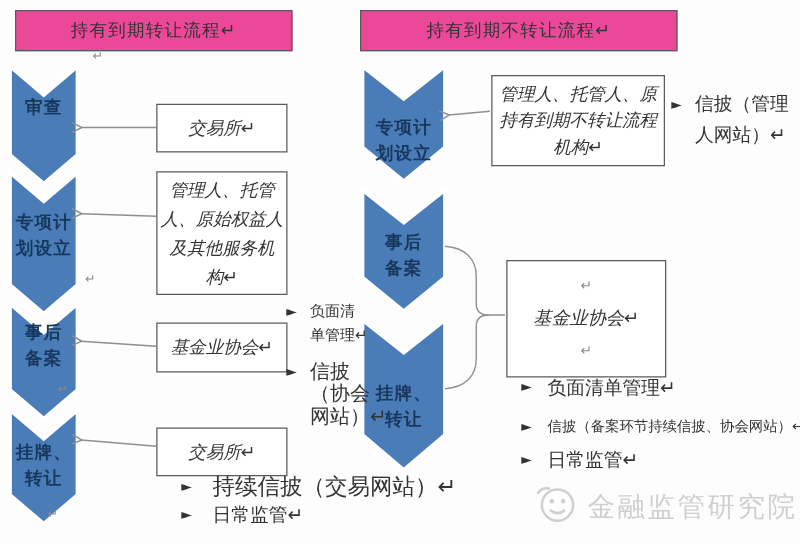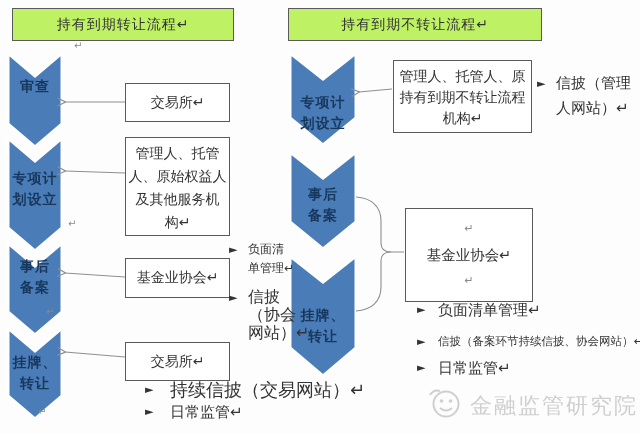--- a/index.html
+++ b/index.html
@@ -13,25 +13,25 @@
     --bg:#fdfdfd;
   }
   html,body{margin:0;padding:0;}
   body{background:#fff;font-family:"DejaVu Sans","Liberation Sans",sans-serif;}
   #canvas{position:relative;width:640px;height:434px;background:var(--bg);overflow:hidden;}
   #shapes{position:absolute;left:0;top:0;width:640px;height:434px;}
   .chevron{fill:var(--chevron-fill);stroke:#ffffff;stroke-width:3;}
   .cline{stroke:var(--line-gray);stroke-width:1.1;fill:none;}
   .wm{stroke:var(--watermark);stroke-width:2;fill:none;}
   .wmdot{fill:var(--watermark);stroke:none;}
-  .titlebox{position:absolute;border:1px solid var(--box-border);background:#bef264;
+  .titlebox{position:absolute;border:1px solid var(--box-border);background:#ec4899;
     display:flex;align-items:center;justify-content:center;
     font-size:14px;color:var(--ink);letter-spacing:1px;}
   .pbox{position:absolute;border:1px solid var(--box-border);background:#fff;
-    color:var(--ink);font-size:14px;text-align:center;box-sizing:border-box;}
+    color:var(--ink);font-size:14px;text-align:center;box-sizing:border-box;font-style:italic;}
   .pbox.centered{display:flex;align-items:center;justify-content:center;}
   .chev-label{position:absolute;color:var(--chevron-text);font-size:14px;
     text-align:center;line-height:21px;font-weight:bold;letter-spacing:1px;}
   .bullet-marker{position:absolute;color:var(--ink);font-size:11px;line-height:12px;}
   .btext{position:absolute;color:var(--ink);}
   .retmark{position:absolute;color:var(--mark-gray);font-size:10px;}
   .boxmark{color:var(--mark-gray);font-size:11px;line-height:24px;}
   .assoc-label{font-size:14.5px;line-height:28px;}
   .watermark-text{position:absolute;color:var(--watermark);font-size:22px;letter-spacing:2px;}
 </style>

